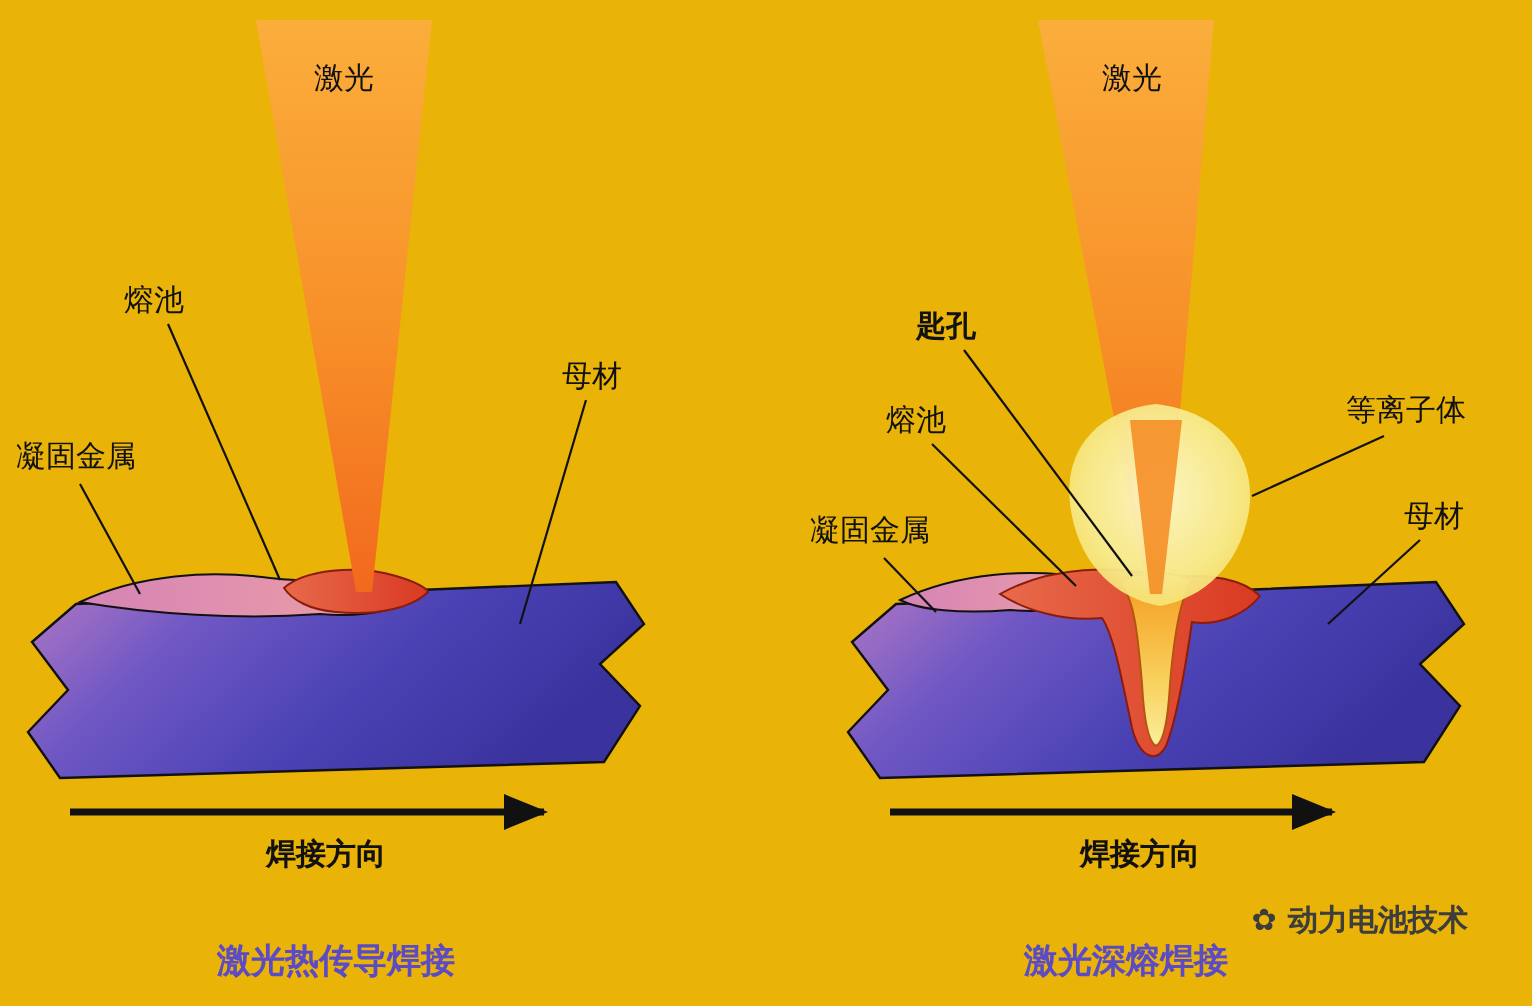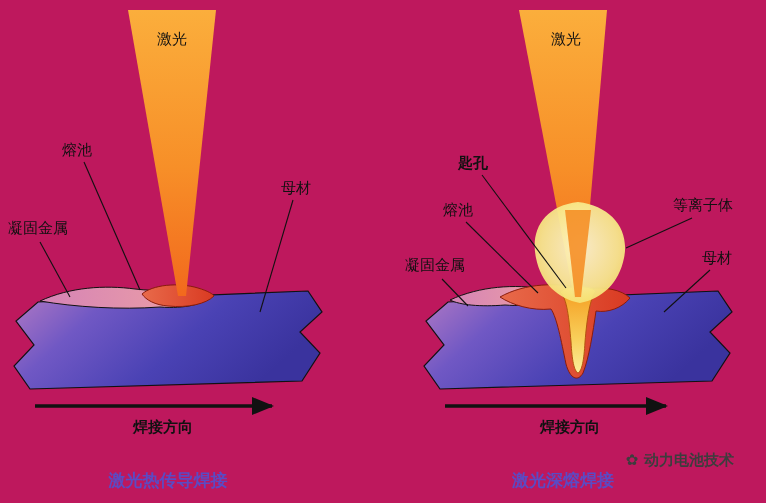--- a/index.html
+++ b/index.html
@@ -1,16 +1,16 @@
 <!DOCTYPE html>
 <html><head>
 <meta charset="utf-8">
 <style>
   html,body{margin:0;padding:0;background:#ffffff;}
-  .canvas{position:relative;width:766px;height:503px;background:#be185d;overflow:hidden;}
+  .canvas{position:relative;width:766px;height:503px;background:#eab308;overflow:hidden;}
   svg{display:block;}
   text{font-family:"DejaVu Sans","Liberation Sans",sans-serif;}
   .label{font-size:15px;fill:#111111;}
   .beam-label{font-size:15px;fill:#111111;}
   .dir-label{font-size:15px;font-weight:600;fill:#111111;}
   .caption{font-size:17px;font-weight:700;}
   .watermark-text{font-size:15px;font-weight:700;fill:#3d3d3d;}
   .leader{stroke:#111111;stroke-width:1.1;fill:none;}
   .outline{stroke:#111111;stroke-width:1.2;}
 </style>

